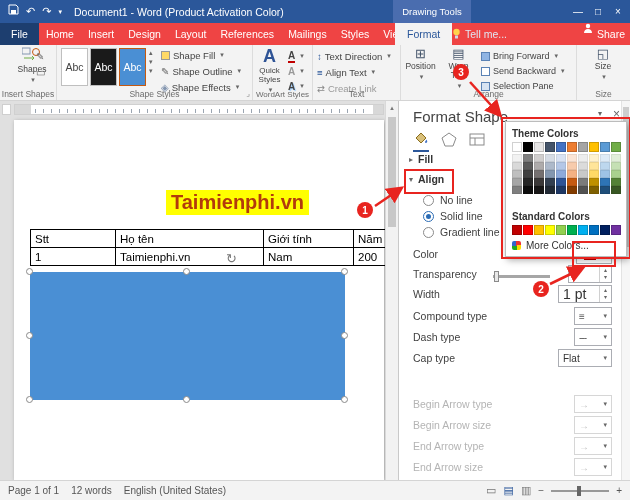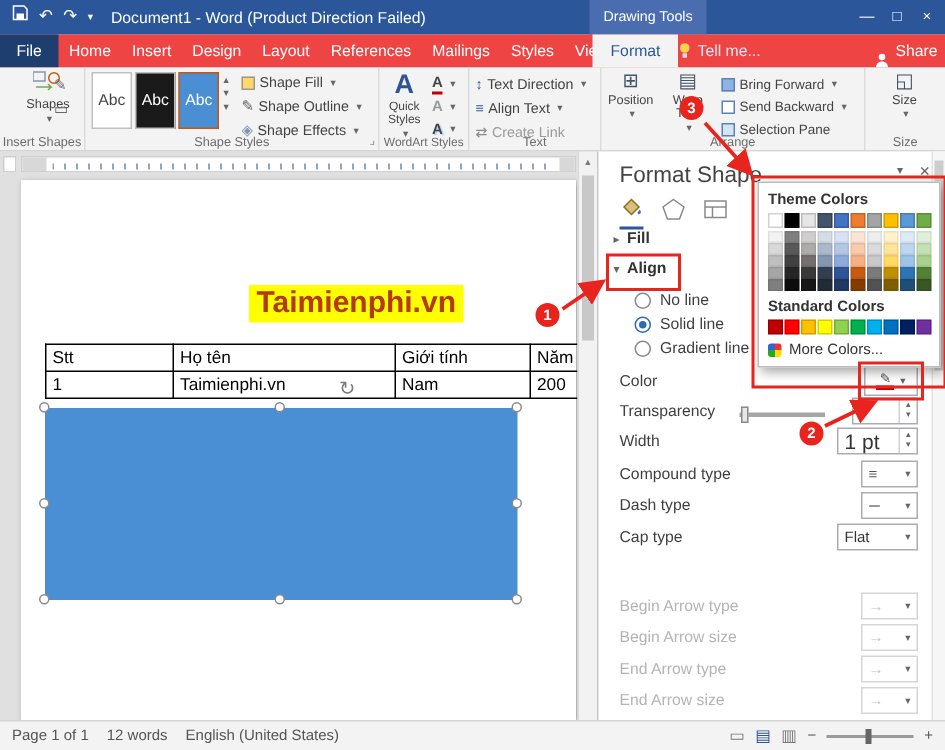--- a/index.html
+++ b/index.html
@@ -15,21 +15,21 @@
   .ctx-header{position:absolute;left:393px;top:0;width:78px;height:23px;background:#4a6daf;color:#fff;font-size:9.5px;display:flex;align-items:center;justify-content:center}
   .win-controls{position:absolute;right:2px;top:0;height:23px;display:flex}
   .win-controls span{width:20px;text-align:center;line-height:23px;font-size:10px;color:#fff}
 
   
   .tabrow{position:absolute;left:0;top:23px;width:630px;height:22px;background:#ef4444;display:flex;color:#fff}
   .tab{padding:0 7px;line-height:22px;font-size:10.5px;white-space:nowrap}
   .tab.file{background:#1d3e6f;padding:0 11px}
   .tab.active{position:absolute;left:395px;top:0;background:#f3f3f3;color:#2b579a;padding:0 12px}
   .tellme{position:absolute;left:452px;top:0;line-height:22px;display:flex;align-items:center;gap:4px;color:#dfe7f3;font-size:10.5px}
-  .share{position:absolute;right:5px;top:0;line-height:22px;display:flex;align-items:flex-end;gap:4px;font-size:10.5px}
+  .share{position:absolute;right:5px;top:0;line-height:22px;display:flex;align-items:flex-start;gap:4px;font-size:10.5px}
 
   
   .ribbon{position:absolute;left:0;top:45px;width:630px;height:56px;background:#f3f3f3;border-bottom:1px solid #d4d4d4}
   .grp{position:absolute;top:0;height:55px;border-right:1px solid #dcdcdc}
   .grp-label{position:absolute;bottom:1px;left:0;right:0;text-align:center;font-size:8.5px;color:#6b6b6b;white-space:nowrap}
   .big-btn{position:absolute;display:flex;flex-direction:column;align-items:center;justify-content:flex-start;font-size:8.5px;color:#444;text-align:center;line-height:9px;gap:1px}
   .big-btn .bb-ic{font-size:13px;line-height:14px;color:#44546a}
   .dd{font-size:7px;color:#666;margin-left:2px}
   .rib-row{position:absolute;height:14px;display:flex;align-items:center;gap:3px;font-size:9.5px;color:#444;white-space:nowrap}
   .abc-tile{position:absolute;top:3px;width:27px;height:38px;border:1px solid #bfbfbf;background:#fff;display:flex;align-items:center;justify-content:center;font-size:10.5px;color:#444}
@@ -129,21 +129,21 @@
   <div class="titlebar">
     <div class="qat">
       <span><svg width="11" height="11" viewBox="0 0 11 11">
             <path d="M1 1h7l2 2v7H1z" fill="none" stroke="#fff" stroke-width="1"></path>
             <rect x="3" y="6" width="5" height="4" fill="#fff"></rect>
           </svg></span>
       <span>↶</span>
       <span>↷</span>
       <span style="font-size:7px">▾</span>
     </div>
-    <span class="title-text">Document1 - Word (Product Direction Failed)</span>
+    <span class="title-text">Document1 - Word (Product Activation Color)</span>
     <div class="ctx-header">Drawing Tools</div>
     <div class="win-controls">
       <span>—</span>
       <span>□</span>
       <span>×</span>
     </div>
   </div>
 
   <div class="tabrow">
     <span class="tab file">File</span>
@@ -536,21 +536,21 @@
         <div class="sw" style="background: rgb(13, 13, 13);"></div>
         <div class="sw" style="background: rgb(24, 23, 23);"></div>
         <div class="sw" style="background: rgb(34, 42, 53);"></div>
         <div class="sw" style="background: rgb(31, 56, 100);"></div>
         <div class="sw" style="background: rgb(131, 60, 0);"></div>
         <div class="sw" style="background: rgb(82, 82, 82);"></div>
         <div class="sw" style="background: rgb(127, 96, 0);"></div>
         <div class="sw" style="background: rgb(31, 78, 121);"></div>
         <div class="sw" style="background: rgb(56, 87, 35);"></div>
       </div>
-    <div class="pp-label" style="margin-top:5px">Standard Colors</div>
+    <div class="pp-label" style="margin-top:17px">Standard Colors</div>
     <div class="grid10">
         <div class="sw" style="background: rgb(192, 0, 0);"></div>
         <div class="sw" style="background: rgb(255, 0, 0);"></div>
         <div class="sw" style="background: rgb(255, 192, 0);"></div>
         <div class="sw" style="background: rgb(255, 255, 0);"></div>
         <div class="sw" style="background: rgb(146, 208, 80);"></div>
         <div class="sw" style="background: rgb(0, 176, 80);"></div>
         <div class="sw" style="background: rgb(0, 176, 240);"></div>
         <div class="sw" style="background: rgb(0, 112, 192);"></div>
         <div class="sw" style="background: rgb(0, 32, 96);"></div>

